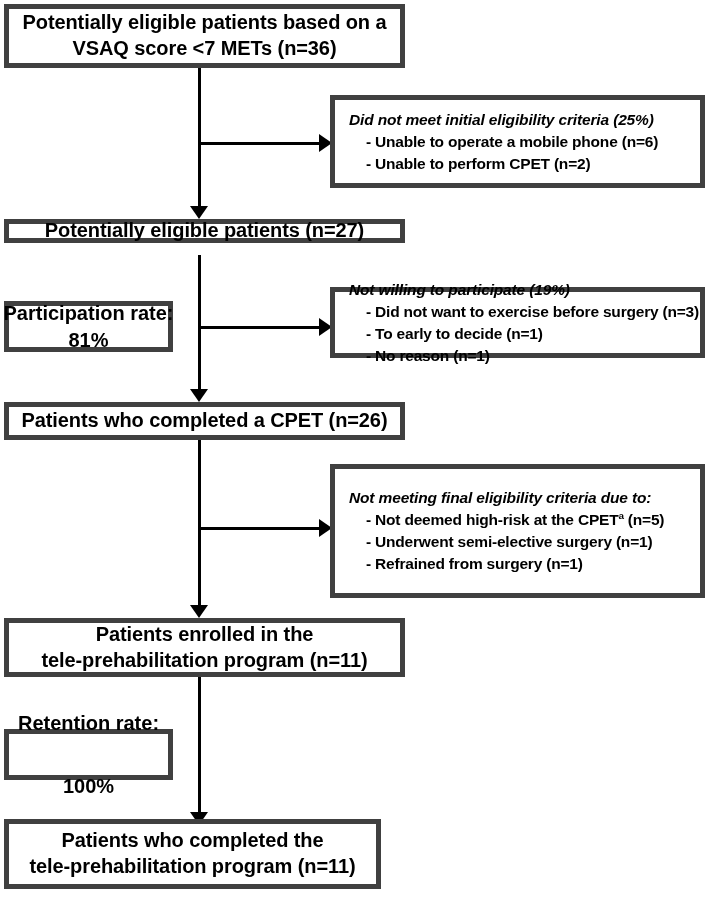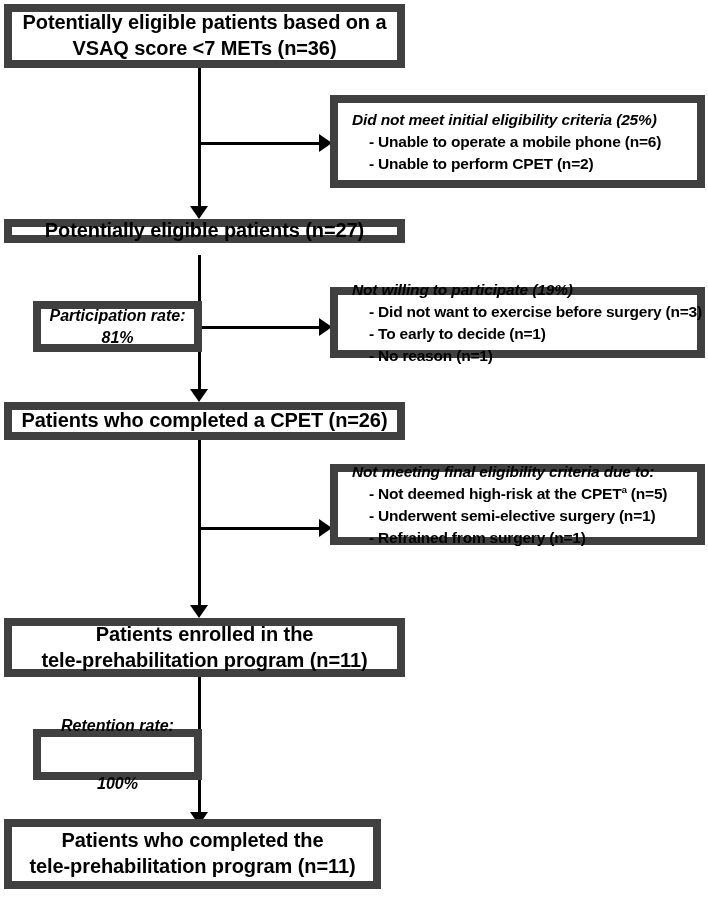--- a/index.html
+++ b/index.html
@@ -16,43 +16,41 @@
     width: 708px;
     height: 902px;
     background: #ffffff;
     overflow: hidden;
   }
 
   
   .box {
     position: absolute;
     box-sizing: border-box;
-    border: 8px solid #404040;
+    border: 5px solid #404040;
     background: #ffffff;
     display: flex;
     flex-direction: column;
     justify-content: center;
     z-index: 3;
   }
   .box.main {
     align-items: center;
     text-align: center;
     font-weight: bold;
     font-size: 20px;
     line-height: 1.28;
     letter-spacing: -0.1px;
   }
   .box.rate {
     align-items: center;
     text-align: center;
     font-weight: bold;
-    font-style: italic;
-    font-size: 16px;
+    font-size: 20px;
     line-height: 1.35;
-    margin-left: 29px;
   }
   .box.side {
     align-items: flex-start;
     padding: 7px 10px 7px 14px;
     font-size: 15.5px;
     line-height: 1.42;
   }
   .side-title {
     font-weight: bold;
     font-style: italic;
@@ -169,20 +167,20 @@
     <span class="side-item">- Unable to perform CPET (n=2)</span>
   </div>
 
   <div class="box side" style="left:330px; top:279px; width:375px; height:71px;margin-top:8px;">
     <span class="side-title">Not willing to participate (19%)</span>
     <span class="side-item">- Did not want to exercise before surgery (n=3)</span>
     <span class="side-item">- To early to decide (n=1)</span>
     <span class="side-item">- No reason (n=1)</span>
   </div>
 
-  <div class="box side" style="left:330px; top:464px; width:375px; height:81px;">
+  <div class="box side" style="left:330px; top:464px; width:375px; height:134px;">
     <span class="side-title">Not meeting final eligibility criteria due to:</span>
     <span class="side-item"><span>- Not deemed high-risk at the CPET</span><sup>a</sup><span> (n=5)</span></span>
     <span class="side-item">- Underwent semi-elective surgery (n=1)</span>
     <span class="side-item">- Refrained from surgery (n=1)</span>
   </div>
 
 </div>
 
 </body></html>

